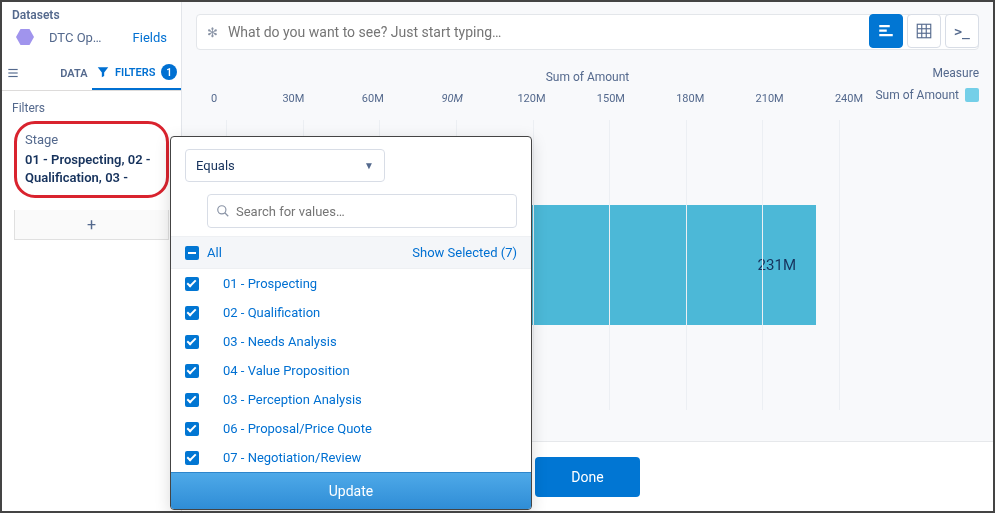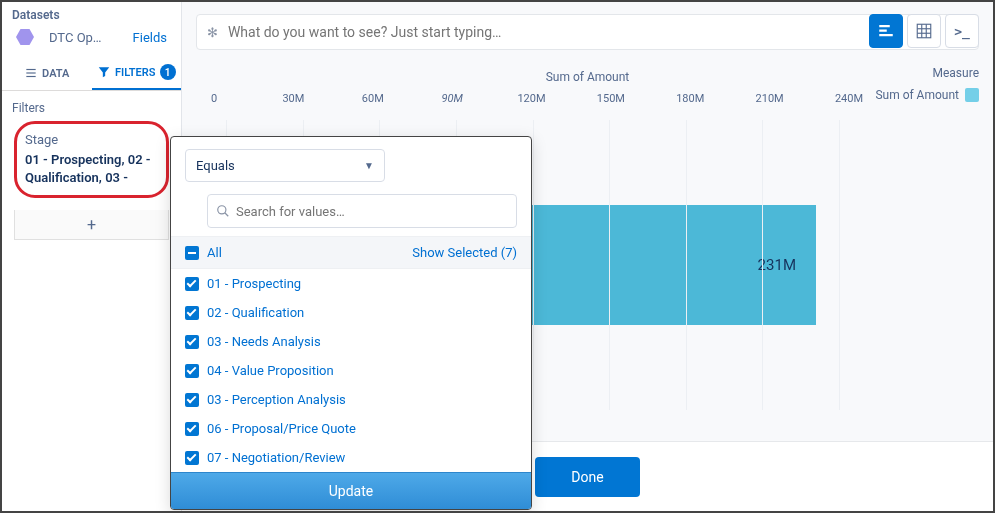--- a/index.html
+++ b/index.html
@@ -6,21 +6,21 @@
   body { width:995px; height:513px; background:#fff; position:relative; overflow:hidden; color:#16325c; font-size:13px; border:2px solid #444; }
   
   .left-panel { position:absolute; left:0; top:0; width:180px; height:100%; background:#fff; border-right:1px solid #e2e5ea; }
   .ds-label { font-size:12px; color:#54698d; font-weight:600; padding:6px 10px 2px; }
   .ds-row { display:flex; align-items:center; padding:4px 14px 10px; gap:15px; }
   .hex { width:18px; height:18px; background:#a094ed; clip-path: polygon(25% 5%, 75% 5%, 100% 50%, 75% 95%, 25% 95%, 0 50%); flex:none; }
   .ds-name { color:#54698d; font-size:13px; white-space:nowrap; overflow:hidden; text-overflow:ellipsis; flex:1; }
   .fields-link { color:#0070d2; font-size:13px; flex:none; }
   
   .lp-tabs { display:flex; border-bottom:1px solid #dddbda; }
-  .lp-tab { flex:1; display:flex; align-items:center; justify-content:center; gap:4px; padding:8px 4px; font-size:11px; color:#54698d; font-weight:600; cursor:pointer; }
+  .lp-tab { flex:1; display:flex; align-items:center; justify-content:space-between; gap:4px; padding:8px 4px; font-size:11px; color:#54698d; font-weight:600; cursor:pointer; }
   .lp-tab.active { color:#0070d2; border-bottom:2px solid #0070d2; }
   .badge { background:#0070d2; color:#fff; border-radius:50%; width:16px; height:16px; font-size:10px; display:inline-flex; align-items:center; justify-content:center; }
   .mini-icon { width:14px; height:14px; }
   
   .filters-head { font-size:12px; color:#54698d; padding:10px 10px 6px; }
   .filter-card { margin:0 12px; border:3px solid #d9232e; border-radius:21px; padding:8px 8px; position:relative; }
   .filter-title { color:#54698d; font-size:13px; margin-bottom:4px; }
   .filter-vals { color:#16325c; font-size:13px; font-weight:600; line-height:1.4; }
   .add-row { margin:12px 12px 0; border:1px solid #e0e0e0; border-top:none; height:30px; display:flex; align-items:center; justify-content:center; color:#54698d; font-size:16px; cursor:pointer; background:#fafafa; }
   
@@ -57,21 +57,21 @@
   .chev { color:#54698d; font-size:10px; }
   .search-wrap { margin-top:12px; display:flex; align-items:center; border:1px solid #d8dde6; border-radius:4px; padding:0 8px; height:34px; margin-left:22px; }
   .search-wrap svg { color:#8a94a6; }
   .search-input { border:0; outline:0; flex:1; font-size:13px; color:#54698d; padding-left:6px; }
   .all-row { display:flex; align-items:center; gap:8px; padding:8px 14px; background:#f4f6f9; border-top:1px solid #eef0f3; border-bottom:1px solid #eef0f3; }
   .all-row .label { color:#0070d2; font-size:13px; }
   .show-sel { margin-left:auto; color:#0070d2; font-size:13px; cursor:pointer; }
   .partial { width:14px; height:14px; background:#0176d3; border-radius:2px; display:flex; align-items:center; justify-content:center; flex:none; }
   .partial::after { content:""; width:8px; height:2px; background:#fff; }
   .opt-list { max-height:216px; overflow:hidden; }
-  .opt { display:flex; align-items:center; gap:8px; padding:7px 14px; font-size:13px; color:#0070d2; cursor:pointer; }
+  .opt { display:flex; align-items:center; gap:24px; padding:7px 14px; font-size:13px; color:#0070d2; cursor:pointer; }
   .chk { width:14px; height:14px; background:#0176d3; border-radius:2px; flex:none; position:relative; }
   .chk::after { content:""; position:absolute; left:4px; top:1px; width:3px; height:7px; border:solid #fff; border-width:0 2px 2px 0; transform:rotate(45deg); }
   .update-btn { background:#3b9ae0; background:linear-gradient(#4ea9e8,#2f8dd6); color:#fff; text-align:center; padding:10px; font-size:14px; cursor:pointer; border-top:1px solid #2d86cc; }
 </style>
 </head>
 <body>
 
 <div class="left-panel">
   <div class="ds-label">Datasets</div>
   <div class="ds-row">

